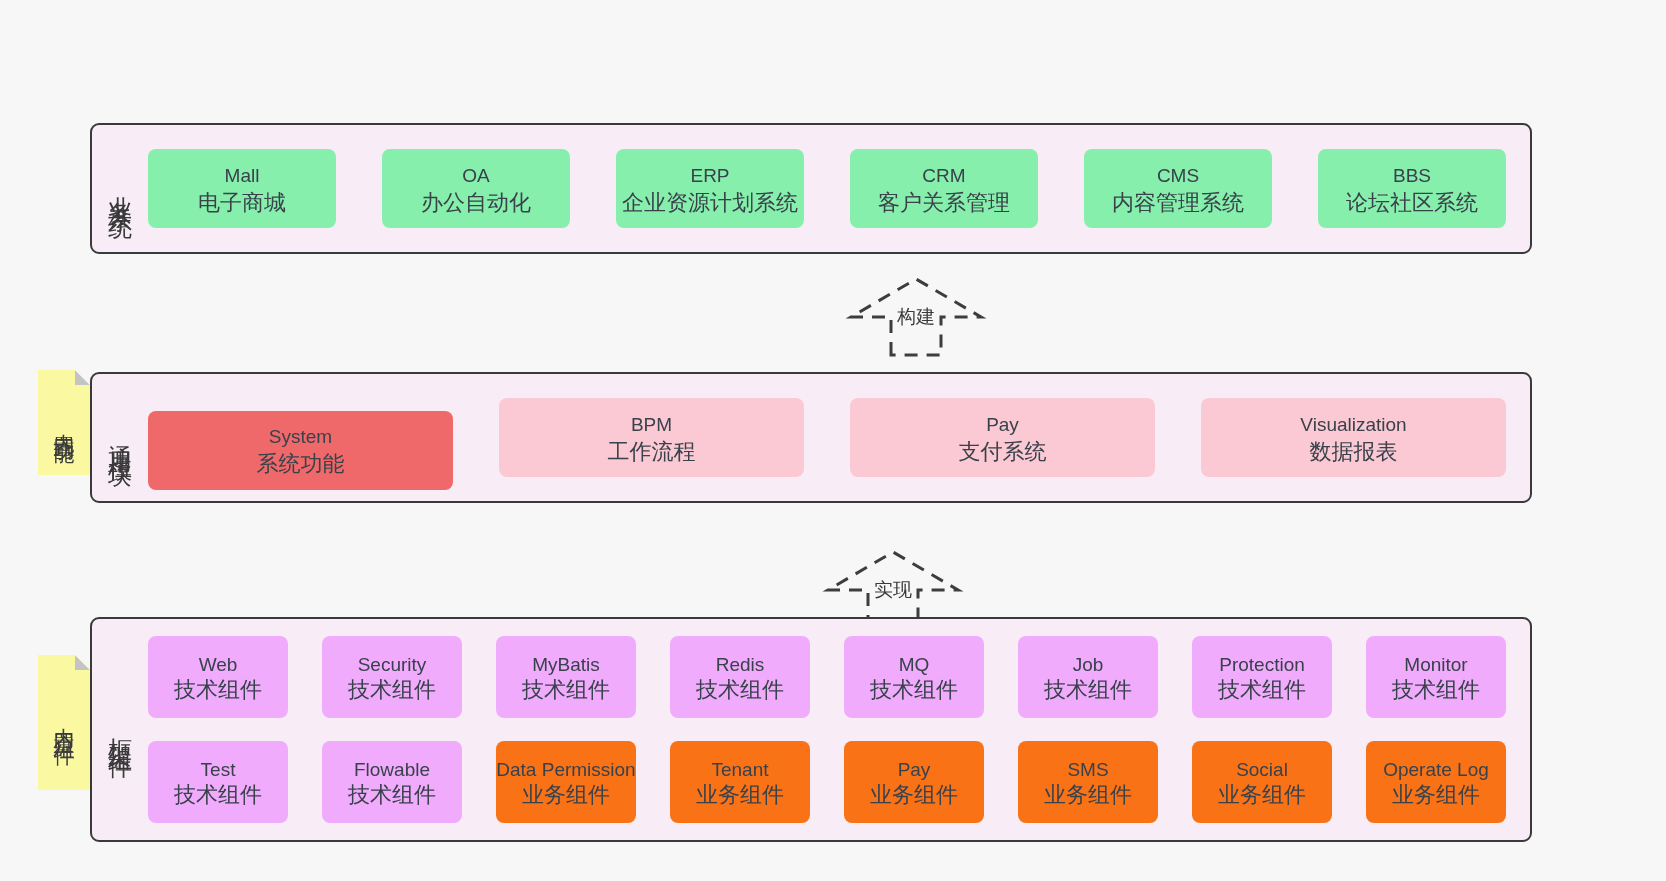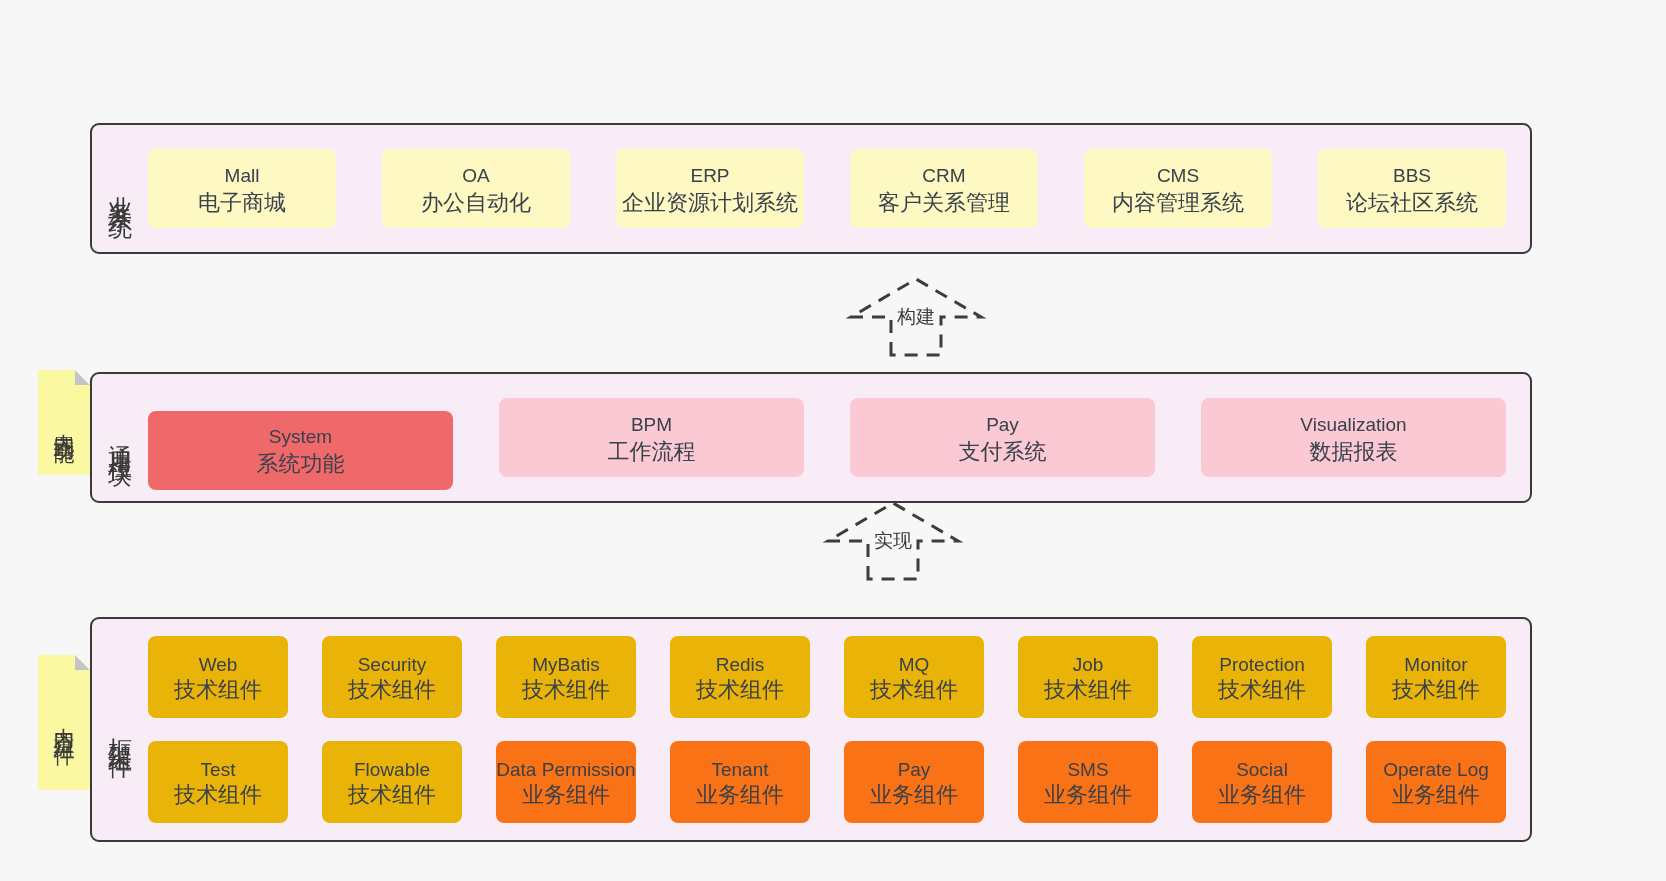--- a/index.html
+++ b/index.html
@@ -44,24 +44,24 @@
     gap:23px;padding-right:24px;
   }
   .row8{display:flex;gap:34px;}
   .box{
     flex:1;height:79px;border-radius:8px;
     display:flex;flex-direction:column;align-items:center;justify-content:center;
     text-align:center;font-size:19px;line-height:27px;color:#39414b;
   }
   .row8 .box{height:82px;line-height:25px;}
   .box .cn{font-size:22px;}
-  .blue{background:#fef9c3;}
+  .blue{background:#86efac;}
   .red{background:#f0696a;margin-top:25px;}
   .pink{background:#fbc9d3;justify-content:center;}
-  .green{background:#eab308;}
+  .green{background:#f0abfc;}
   .lgreen{background:#f97316;}
 
   
   .tag{
     position:absolute;left:38px;width:52px;
     background:#fbf8a2;
     clip-path:polygon(0 0,calc(100% - 15px) 0,100% 15px,100% 100%,0 100%);
     display:flex;align-items:center;justify-content:center;
     z-index:3;
   }
@@ -74,21 +74,21 @@
   #tag-framework span{letter-spacing:6px;}
   .fold{
     position:absolute;top:0;right:0;width:15px;height:15px;
     background:#c4c4c4;
     clip-path:polygon(0 0,100% 100%,0 100%);
   }
 
   
   .up-arrow{position:absolute;width:142px;height:82px;}
   #arrow-build{left:845px;top:275px;}
-  #arrow-implement{left:822px;top:499px;}
+  #arrow-implement{left:822px;top:548px;}
   .up-arrow svg{position:absolute;left:0;top:0;}
   .arrow-label{
     position:absolute;left:50%;top:29px;transform:translateX(-50%);
     background:#f7f7f7;padding:0 3px;
     font-size:19px;color:#3b3b3b;white-space:nowrap;z-index:2;
   }
 </style>
 </head>
 <body>
 

